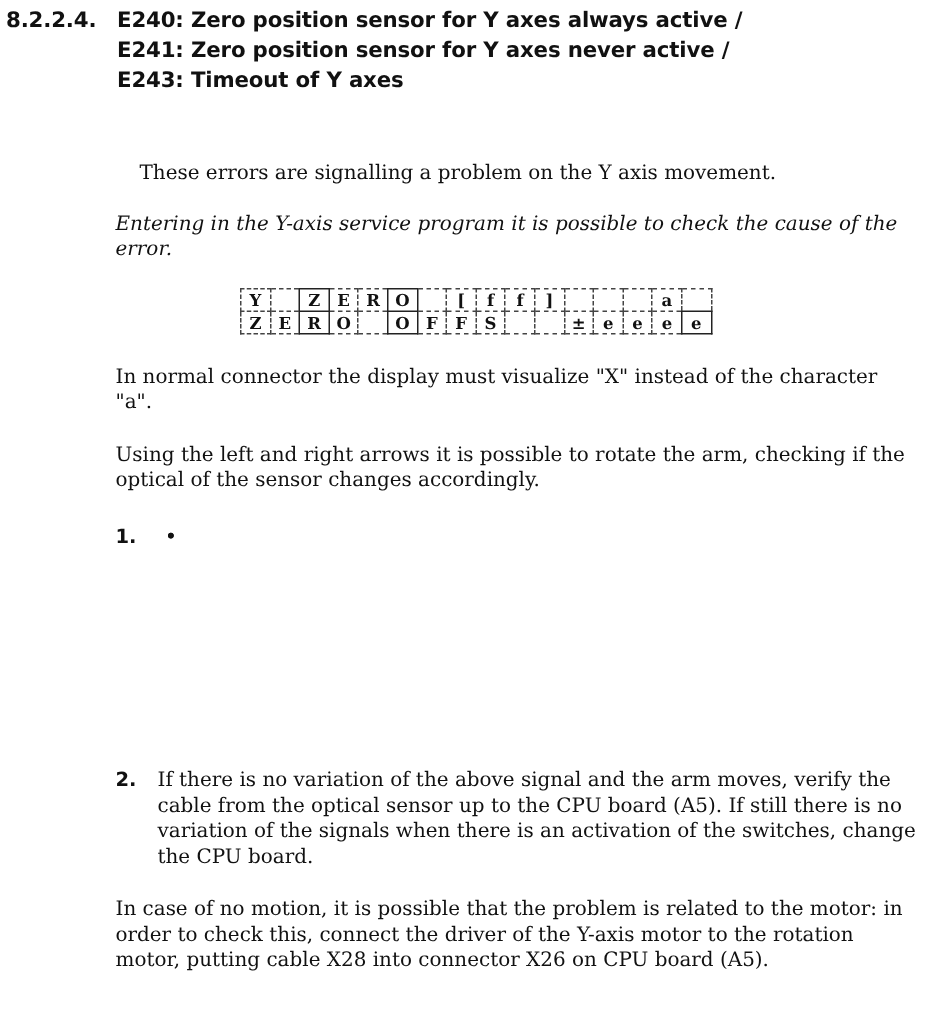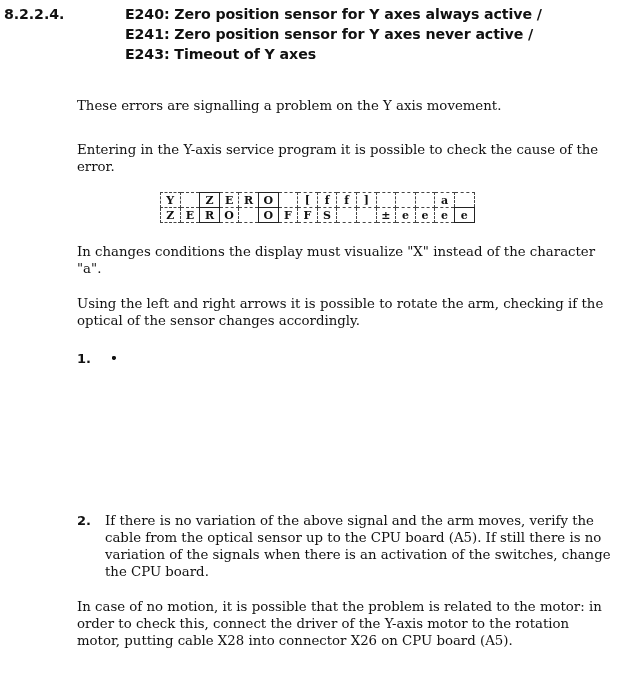--- a/index.html
+++ b/index.html
@@ -1,19 +1,19 @@
 <!DOCTYPE html>
 <html><head>
 <meta charset="utf-8">
 <style>
   html, body { margin:0; padding:0; background:#ffffff; }
   body { width:631px; height:679px; position:relative; overflow:hidden; color:#111; }
   .heading { position:absolute; left:0; top:4px; font-family:"DejaVu Sans", sans-serif; font-weight:bold; font-size:14.2px; line-height:20px; letter-spacing:-0.1px; }
   .heading .num { position:absolute; left:4px; top:0; }
-  .heading .lines { position:absolute; left:78px; top:0; white-space:nowrap;margin-left:47px; }
+  .heading .lines { position:absolute; left:78px; top:0; white-space:nowrap; }
   .para { position:absolute; left:77px; width:535px; font-family:"DejaVu Serif", serif; font-size:13.3px; line-height:17px; }
   .olist { position:absolute; left:77px; width:540px; font-family:"DejaVu Serif", serif; font-size:13.3px; line-height:17px; }
   .oitem { position:relative; padding-left:28px; }
   .oitem .onum { position:absolute; left:0; top:0; font-family:"DejaVu Sans", sans-serif; font-weight:bold; font-size:13px; }
   .bullets { margin:3px 0 0 0; padding:0; list-style:none; }
   .bullets li { position:relative; padding-left:28px; margin-bottom:4px; }
   .bullets li .dot { position:absolute; left:5px; top:0; }
   table.disp { position:absolute; left:160px; top:192px; border-collapse:collapse; font-family:"DejaVu Serif", serif; font-weight:bold; font-size:11px; }
   table.disp td { border:1px dashed #444; width:18.6px; height:14px; padding:0; text-align:center; line-height:13px; }
   table.disp td.solid { border:1px solid #222; }
@@ -23,22 +23,22 @@
 
 <div class="heading">
   <span class="num">8.2.2.4.</span>
   <div class="lines">
     <div>E240: Zero position sensor for Y axes always active /</div>
     <div>E241: Zero position sensor for Y axes never active /</div>
     <div>E243: Timeout of Y axes</div>
   </div>
 </div>
 
-<div class="para" style="top:97px;">These errors are signalling a problem on the Y axis movement.</div>
-<div class="para" style="top:141px;">Entering in the Y-axis service program it is possible to check the cause of the error.</div>
+<div class="para" style="top:107px;margin-left:16px;">These errors are signalling a problem on the Y axis movement.</div>
+<div class="para" style="top:141px;font-style:italic;">Entering in the Y-axis service program it is possible to check the cause of the error.</div>
 
 <table class="disp">
   <tbody>
       <tr>
     <td>Y</td>
     <td></td>
     <td class="solid">Z</td>
     <td>E</td>
     <td>R</td>
     <td class="solid">O</td>
@@ -67,21 +67,21 @@
     <td></td>
     <td>±</td>
     <td>e</td>
     <td>e</td>
     <td>e</td>
     <td class="solid">e</td>
   </tr>
 </tbody>
   </table>
 
-<div class="para" style="top:243px;">In changes conditions the display must visualize "X" instead of the character "a".</div>
+<div class="para" style="top:243px;">In normal connector the display must visualize "X" instead of the character "a".</div>
 <div class="para" style="top:295px;">Using the left and right arrows it is possible to rotate the arm, checking if the optical of the sensor changes accordingly.</div>
 
 <div class="olist" style="top:346px;">
   <div class="oitem">
     <span class="onum">1.</span>
     <ul class="bullets">
       <li>
         <span class="dot">•</span>
       </li>
       <li>

